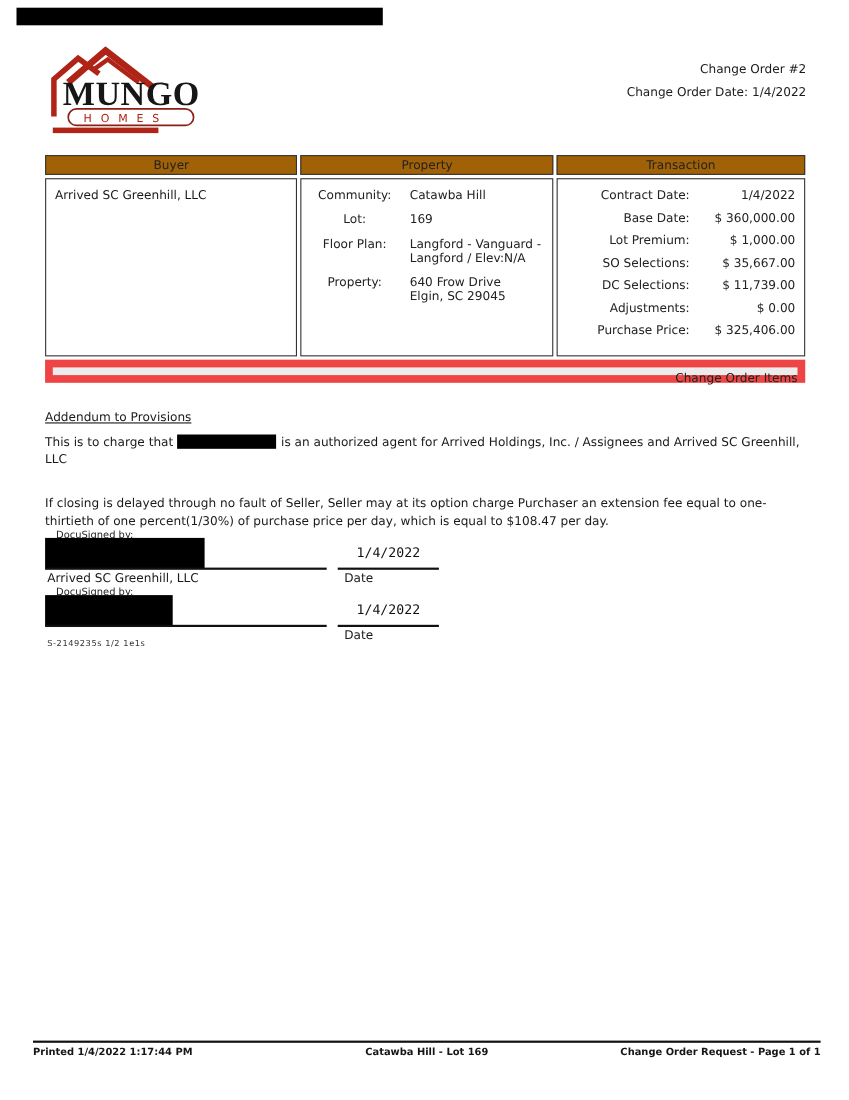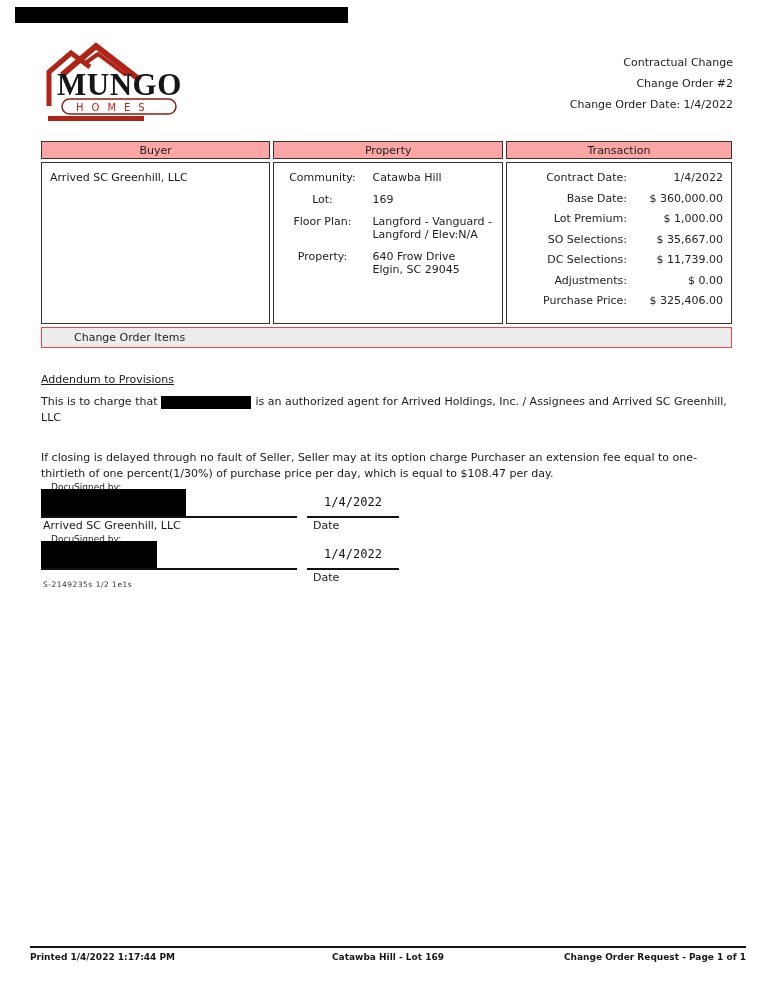--- a/index.html
+++ b/index.html
@@ -14,37 +14,37 @@
   .top-redaction { position: absolute; left: 15px; top: 7px; width: 333px; height: 16px; background: #000; }
 
   
   .header { position: absolute; left: 40px; right: 39px; top: 42px; height: 82px; }
   .logo { position: absolute; left: 0; top: 0; width: 150px; height: 82px; }
   .header-titles { position: absolute; right: 0; top: 10px; text-align: right; font-size: 11px; line-height: 21px; color: #1c1c1c; }
 
   
   .info-table-wrap { position: absolute; left: 38px; top: 138px; width: 697px; }
   table.info { width: 100%; border-collapse: separate; border-spacing: 3px; font-size: 11px; }
-  table.info th { border: 1px solid #333; background: #fca5a5; font-weight: normal; height: 18px; font-size: 11px; color: #222; }
+  table.info th { border: 1px solid #333; background: #a16207; font-weight: normal; height: 18px; font-size: 11px; color: #222; }
   table.info td { border: 1px solid #333; vertical-align: top; padding: 8px 8px; height: 160px; background: #fff; }
   td.buyer-cell { width: 33.5%; }
   td.property-cell { width: 33.5%; }
   td.transaction-cell { width: 33%; }
 
   .prop-row { display: flex; margin-bottom: 9px; }
   .prop-label { width: 80px; text-align: center; flex: 0 0 auto; color: #222; }
   .prop-value { margin-left: 10px; color: #222; }
   .trans-row { display: flex; margin-bottom: 7.5px; }
   .trans-label { flex: 1; text-align: right; color: #222; }
   .trans-value { width: 96px; text-align: right; flex: 0 0 auto; color: #222; }
 
   .change-order-bar {
     position: absolute; left: 41px; top: 327px; width: 691px; height: 21px;
-    border: 1px solid #ef4444; background: #ececec; text-align: left;
-    font-size: 11px; line-height: 19px; color: #222; padding-left: 32px;
+    border: 7px solid #ef4444; background: #ececec; text-align: right;
+    font-size: 11px; line-height: 19px; color: #222;
   }
 
   
   .addendum { position: absolute; left: 41px; top: 372px; width: 693px; font-size: 11px; line-height: 16px; }
   .addendum-heading { text-decoration: underline; margin-bottom: 6px; }
   .inline-redaction { display: inline-block; width: 90px; height: 13px; background: #000; vertical-align: middle; margin: 0 4px 0 4px; }
   .closing-para { margin-top: 24px; }
 
   
   .signatures { position: absolute; left: 41px; top: 483px; width: 693px; height: 120px; }
@@ -76,21 +76,20 @@
         <polyline points="9,64 9,30 31,11 50,25" fill="none" stroke="#b02418" stroke-width="5"></polyline>
         <polyline points="22,33 56,4 100,38" fill="none" stroke="#b02418" stroke-width="6"></polyline>
         <polyline points="44,22 58,12 86,33" fill="none" stroke="#b02418" stroke-width="4"></polyline>
       </g>
       <text x="17" y="53" font-family="Liberation Serif, DejaVu Serif, serif" font-weight="bold" font-size="31" letter-spacing="0.5" fill="#161616">MUNGO</text>
       <rect x="22" y="57" width="114" height="15" rx="7.5" fill="none" stroke="#8a1f15" stroke-width="1.5"></rect>
       <text x="36" y="69" font-family="DejaVu Sans, sans-serif" font-size="10" letter-spacing="8" fill="#b02418">HOMES</text>
       <rect x="8" y="74" width="96" height="5" fill="#b02418"></rect>
     </svg>
     <div class="header-titles">
-      <div>Contractual Change</div>
       <div>Change Order #2</div>
       <div>Change Order Date: 1/4/2022</div>
     </div>
   </div>
 
   <div class="info-table-wrap">
     <table class="info">
       <tbody>
           <tr>
         <th>Buyer</th>

